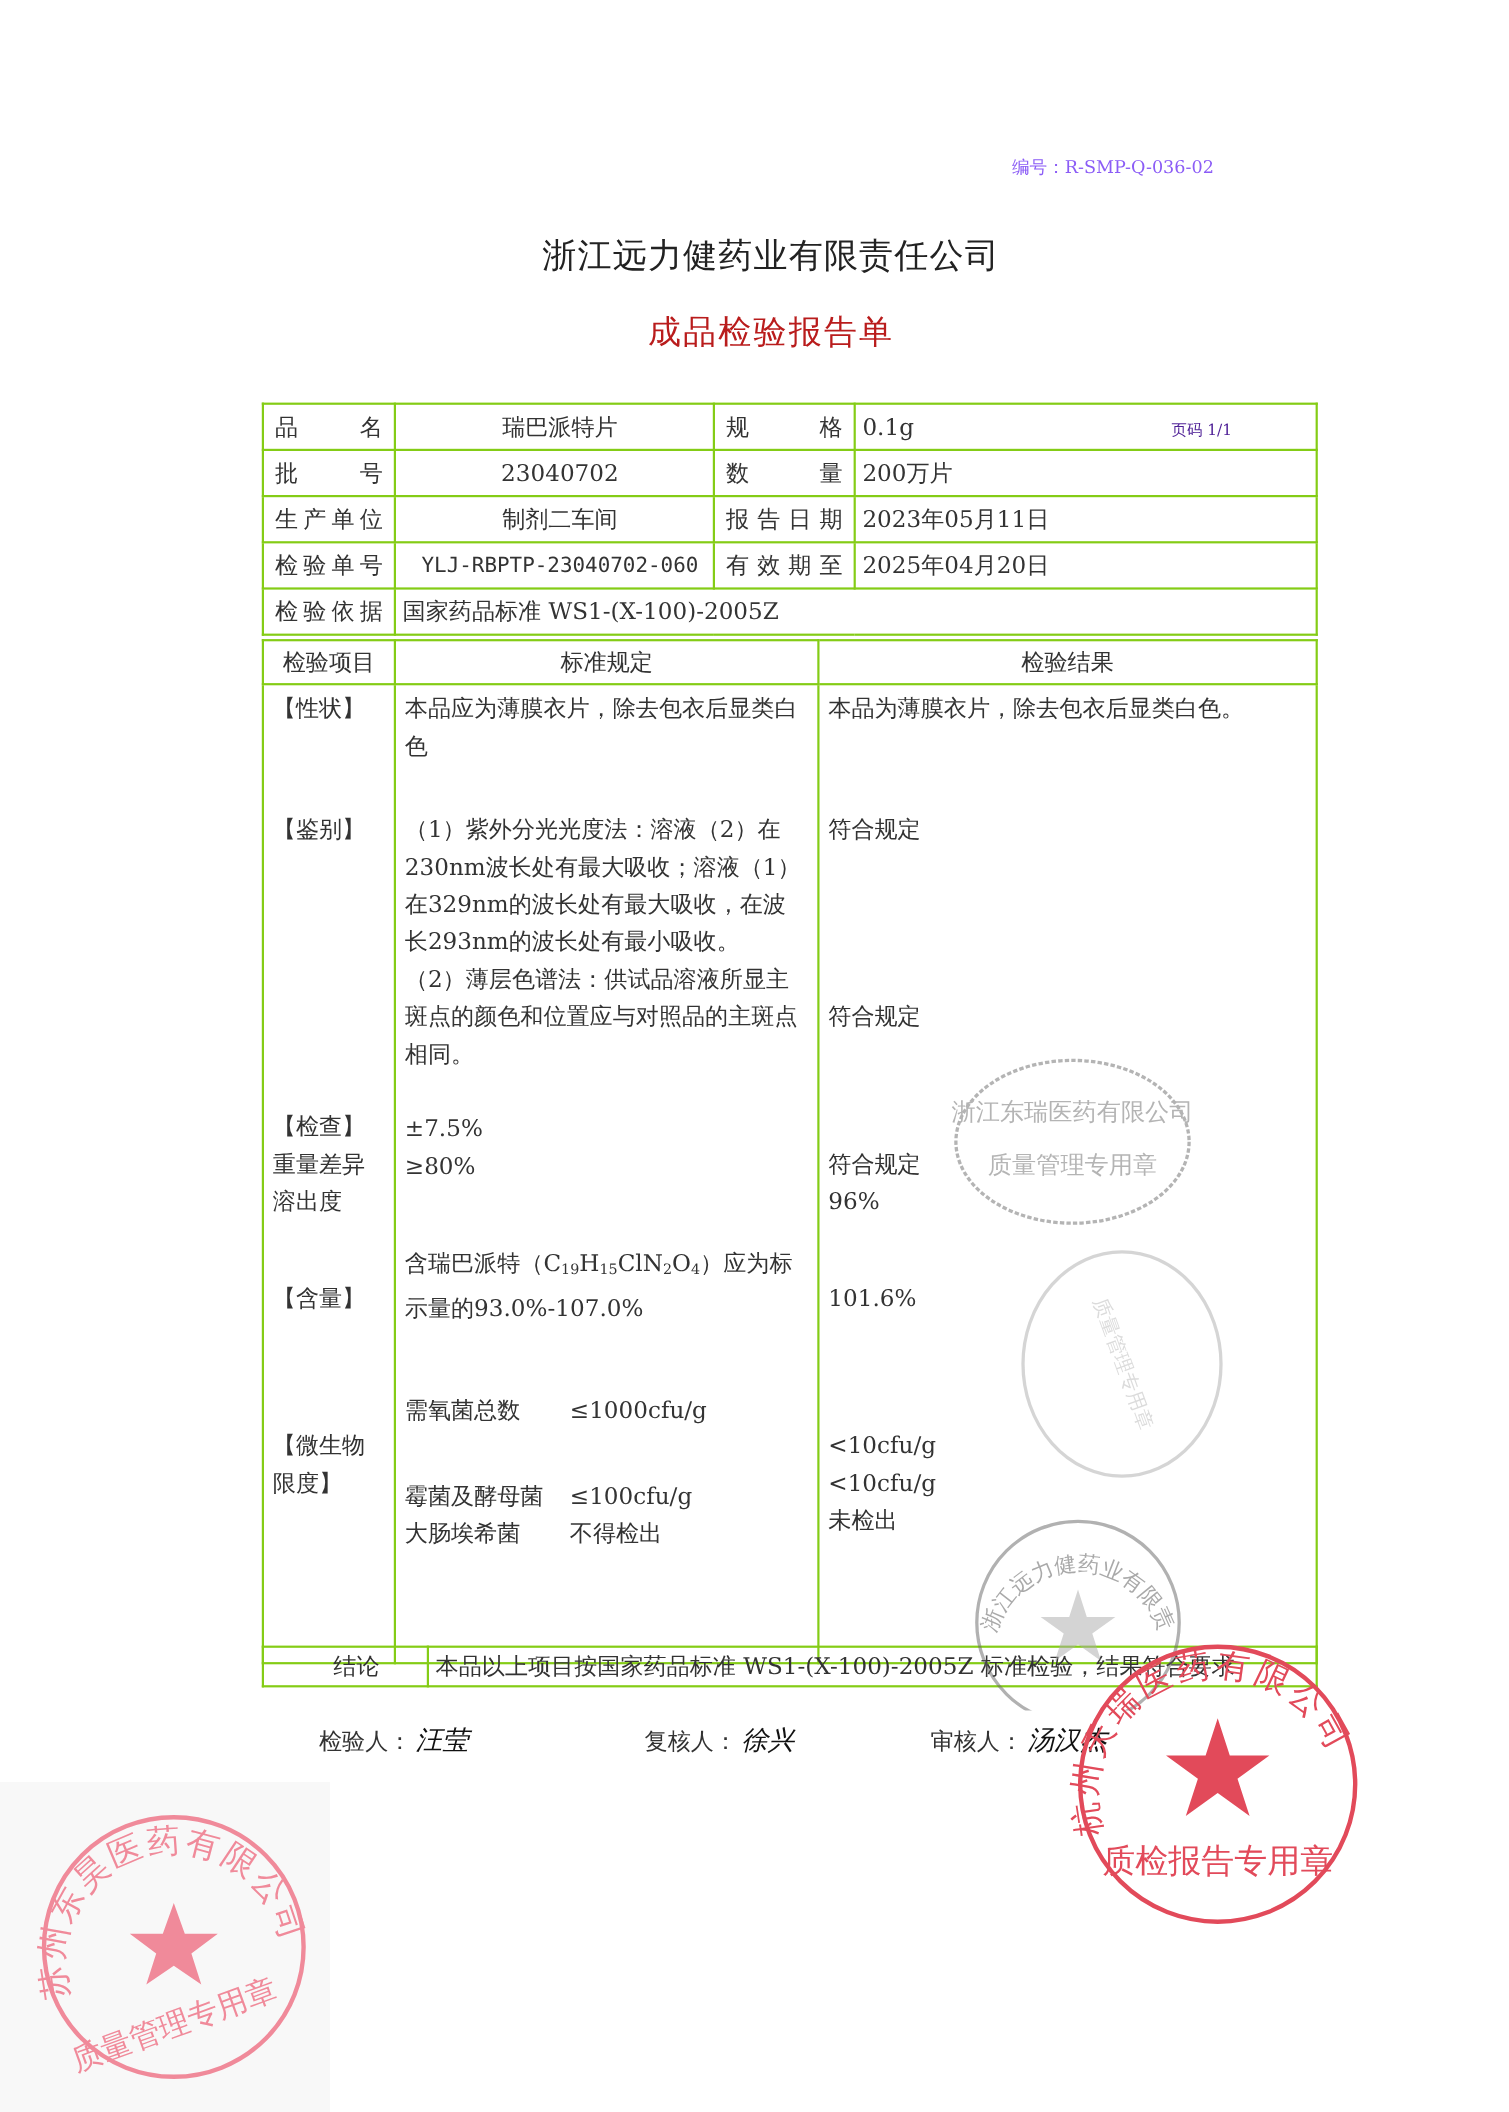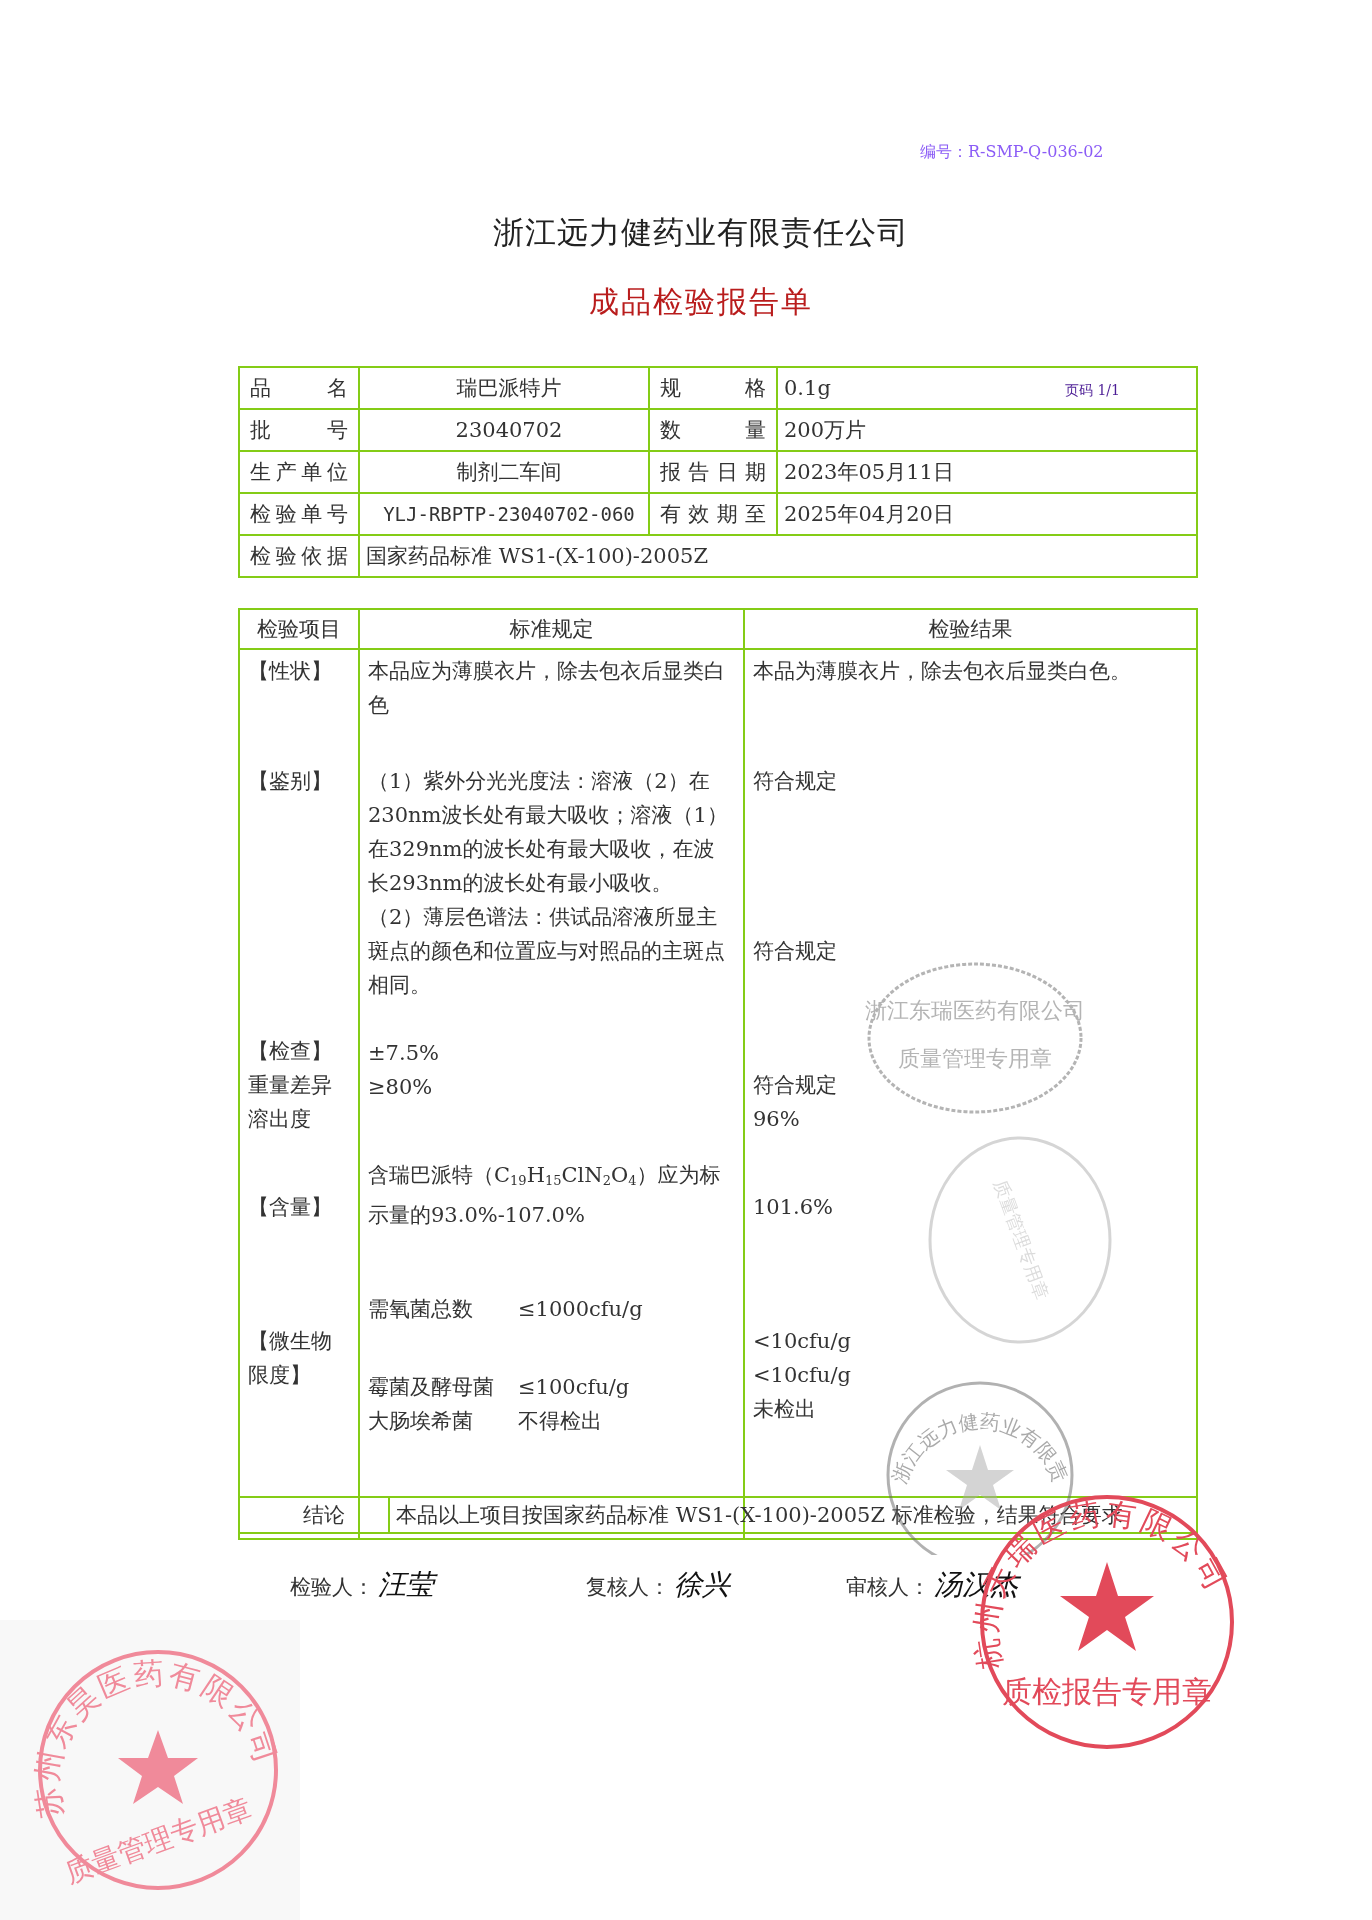--- a/index.html
+++ b/index.html
@@ -14,32 +14,32 @@
     font-family:"DejaVu Sans", "Liberation Sans", sans-serif; padding-left:30px; box-sizing:border-box;}
   .page-no { position:absolute; left:1065px; top:338px; font-size:14px; color:#4c1d95;margin-top:44px; }
 
   .tbl { position:absolute; border-collapse:collapse; left:238px; width:960px; table-layout:fixed; }
   .tbl td { border:2px solid #84cc16; font-size:21px; padding:0 6px; color:#333; vertical-align:middle; height:40px; }
   .t1 { top:366px; }
   .t1 td.lbl { text-align:justify; text-align-last:justify; width:100px; padding:0 10px; }
   .t1 td.val-c { text-align:center;padding-left:16px; }
   .t1 td.mono { font-family:"DejaVu Sans Mono","Liberation Mono", monospace; font-size:19px; }
 
-  .t2 { top:608px; }
+  .t2 { top:581px; }
   .t2 td { vertical-align:top; line-height:34px; padding:4px 8px; }
   .t2 td.head { text-align:center; height:34px; padding:2px 8px; }
   sub { font-size:13px; vertical-align:-3px; }
 
   .t3 { top:1496px; }
   .t3 td { height:34px; font-size:21px; }
   .t3 td.lbl { text-align:center; width:116px;padding-left:26px; }
 
   .signatures { position:absolute; top:1566px; left:290px; width:800px; font-size:21px; font-family:"DejaVu Sans","Liberation Sans",sans-serif; color:#333;}
   .sig { position:absolute; top:0; white-space:nowrap; }
-  .sig .scribble { font-family:"DejaVu Serif", serif; font-style:italic; font-size:28px; color:#111; margin-left:4px; }
+  .sig .scribble { font-family:"DejaVu Serif", serif; font-style:italic; font-size:24px; color:#111; margin-left:4px; }
 
   .stamp { position:absolute; border-radius:50%; display:flex; align-items:center; justify-content:center; }
   .stamp svg { position:absolute; left:0; top:0; }
   .stamp-red-big { left:962px; top:1492px; width:290px; height:260px; }
   .stamp-pink { left:28px; top:1640px; width:260px; height:260px; }
   .stamp-gray-1 { left:864px; top:958px; width:222px; height:160px; opacity:.55; }
   .stamp-gray-2 { left:920px; top:1130px; width:200px; height:220px; opacity:.35; }
   .stamp-gray-3 { left:880px; top:1375px; width:200px; height:180px; opacity:.5; }
   .gray-patch { position:absolute; left:0; top:1620px; width:300px; height:300px; background:#f3f3f3; opacity:.6; }
 </style>

